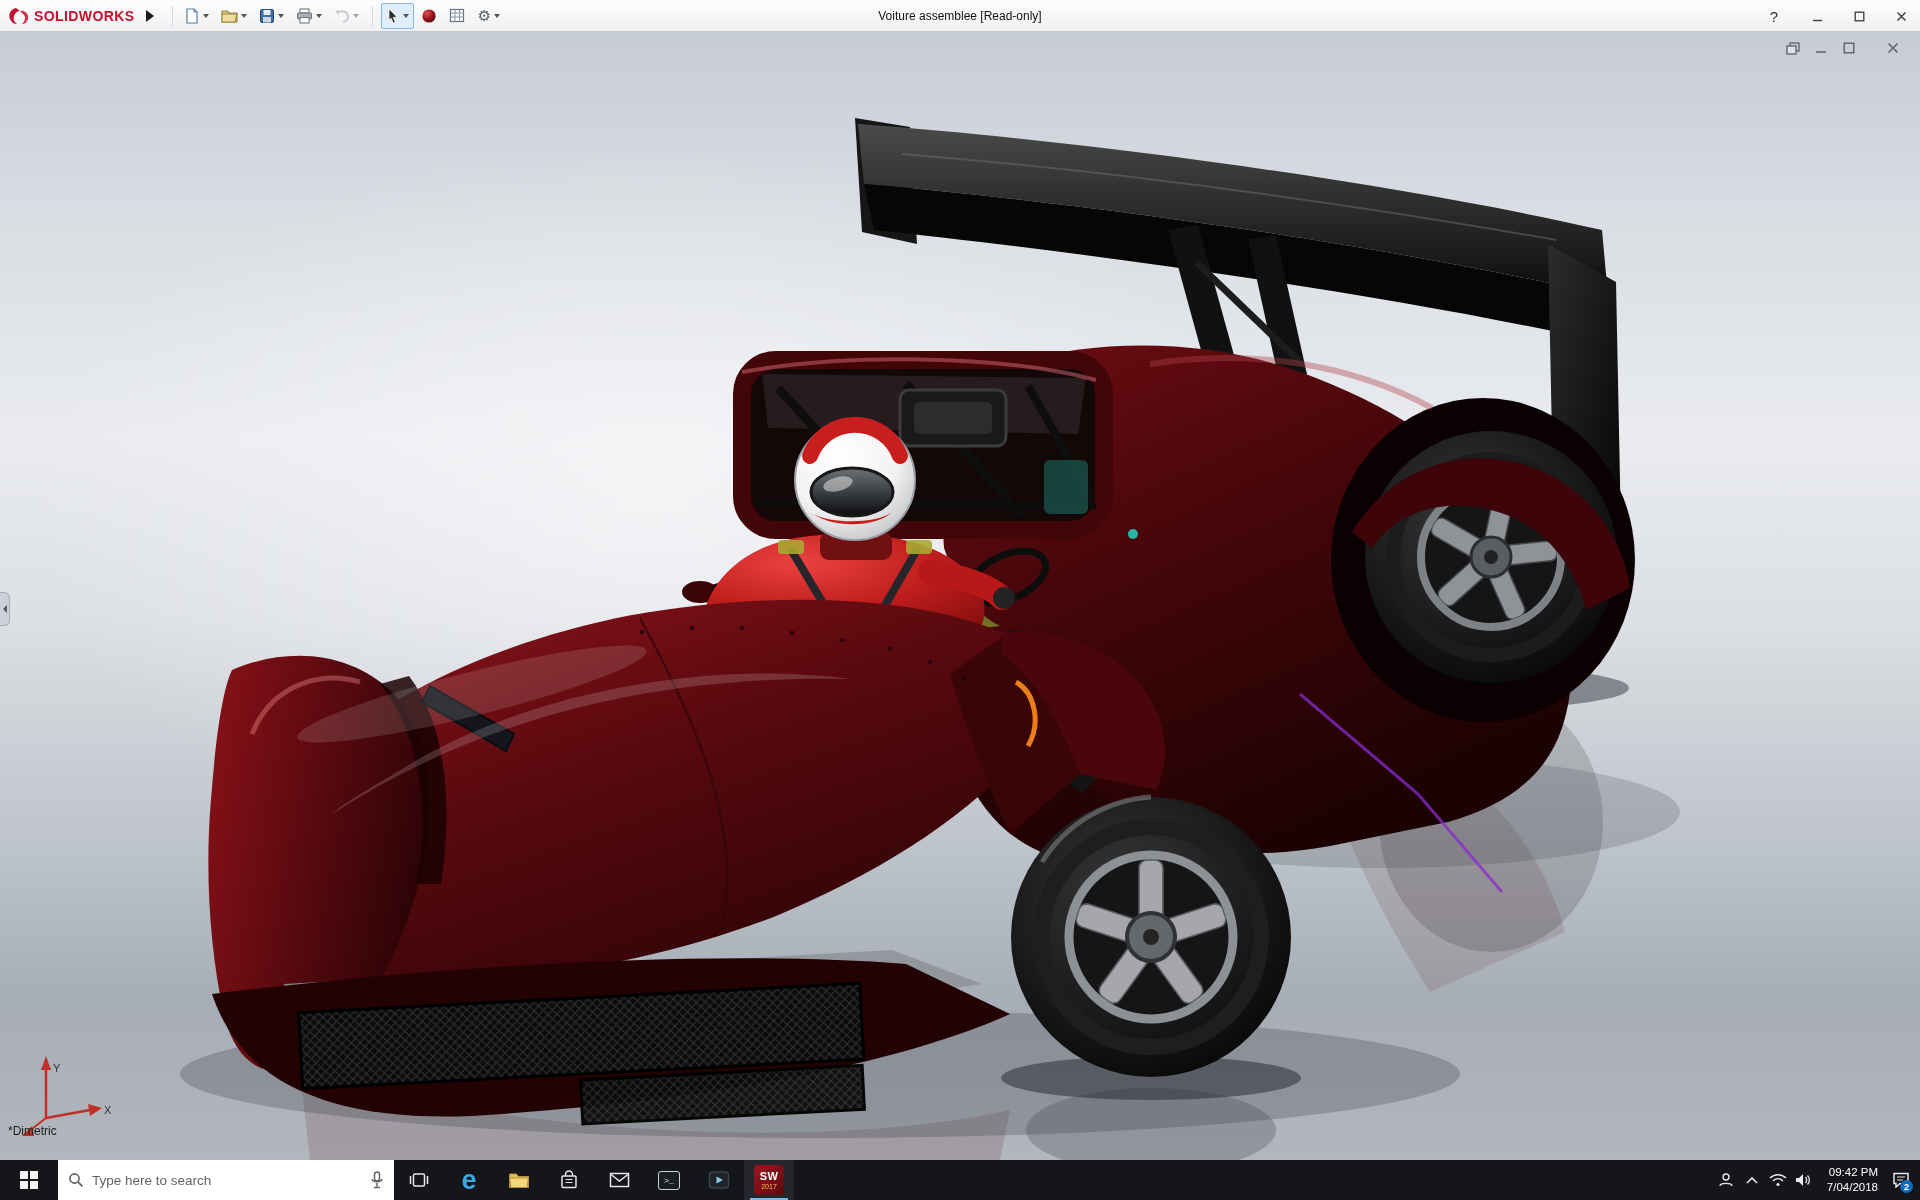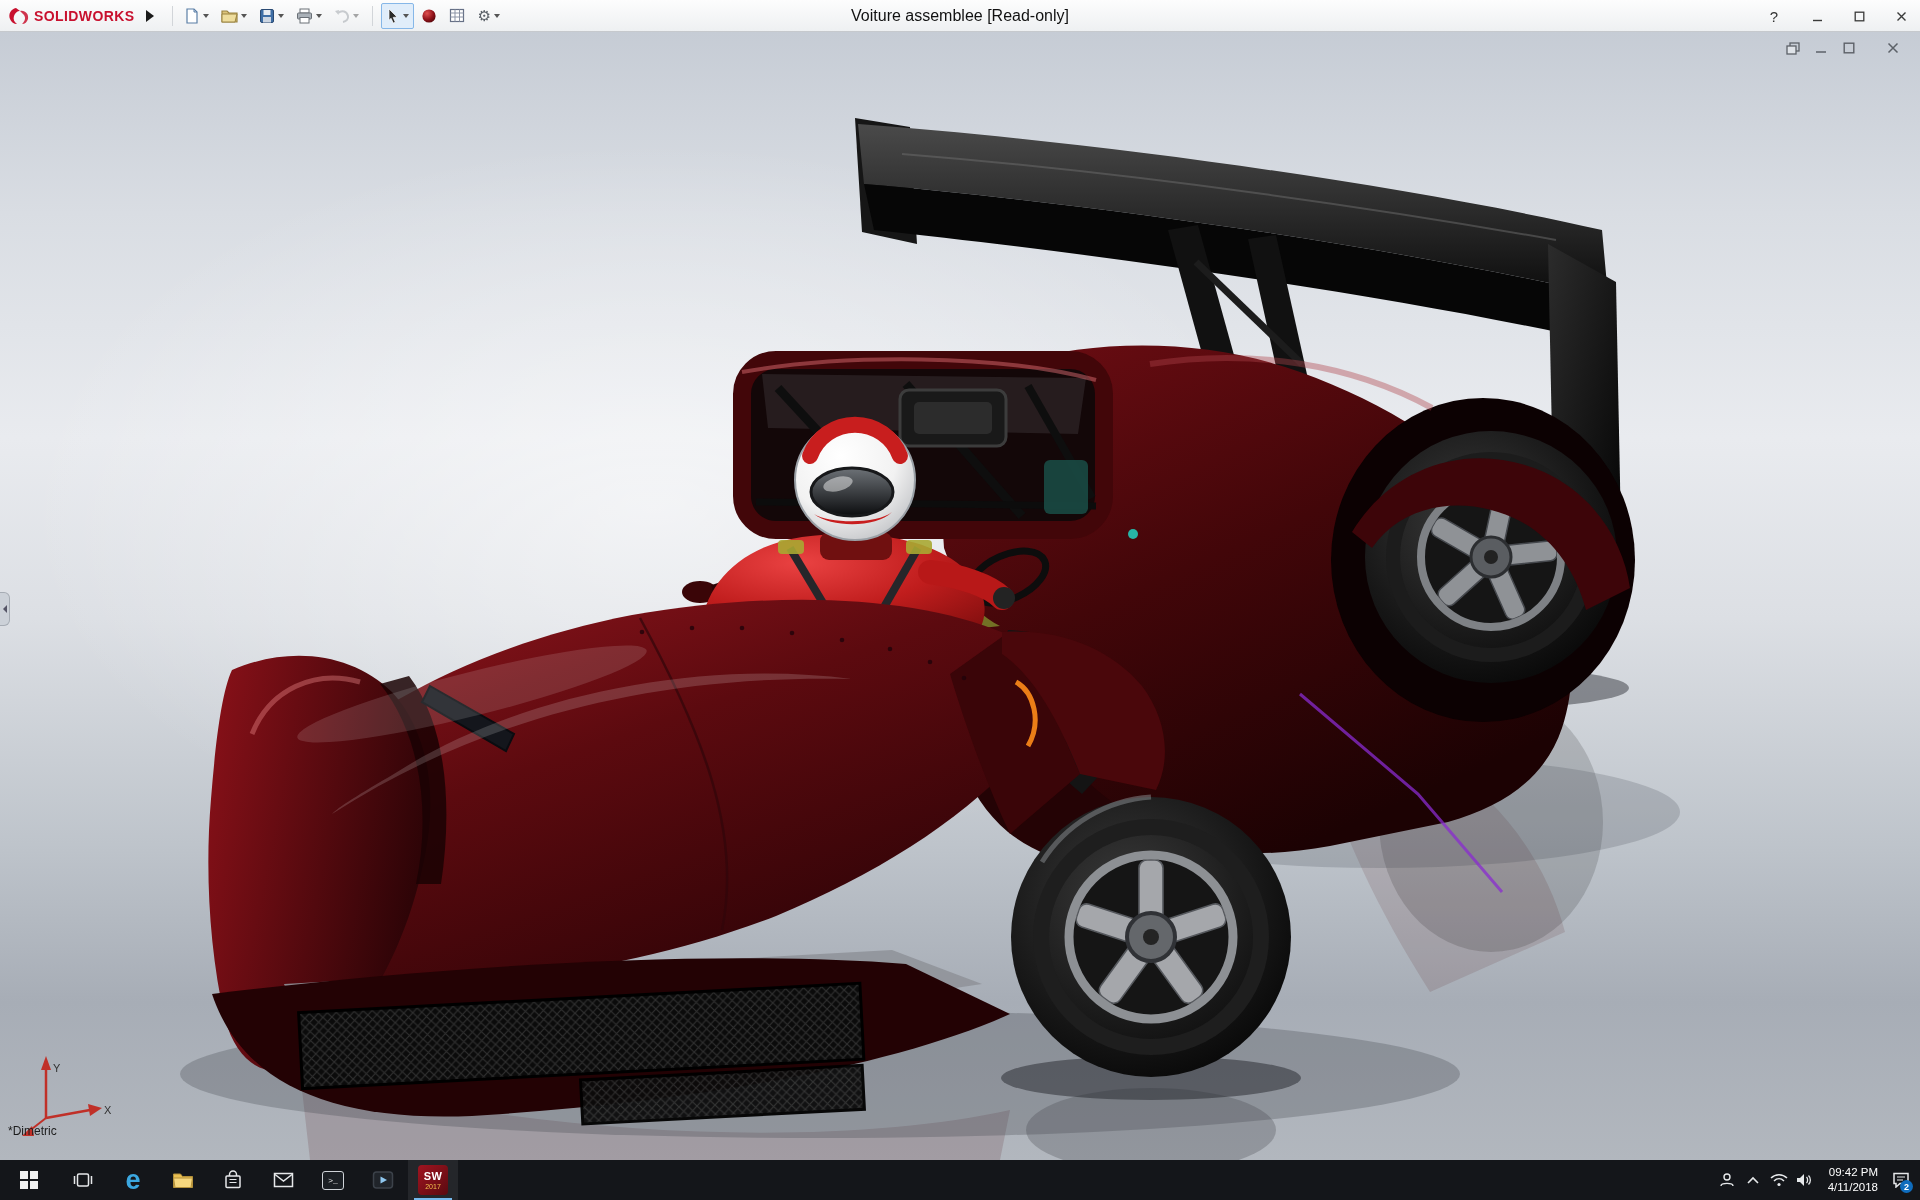--- a/index.html
+++ b/index.html
@@ -18,21 +18,21 @@
   .tb-sep { width:1px; height:20px; background:#d2d5d9; margin:0 6px; }
   .tools { display:flex; align-items:center; gap:2px; }
   .tbtn { display:flex; align-items:center; justify-content:center; gap:2px;
     height:26px; padding:0 4px; background:transparent; border:1px solid transparent; cursor:pointer; }
   .tbtn.active { background:#e0edfa; border:1px solid #86b7e8; border-radius:2px; }
   .tbtn.disabled { opacity:.5; }
   .dd { width:0; height:0; border-top:4px solid #555;
     border-left:3.5px solid transparent; border-right:3.5px solid transparent; margin-left:1px; }
   .gear-glyph { font-size:15px; color:#5a6068; line-height:16px; }
   .title-center { position:absolute; left:50%; transform:translateX(-50%);
-    font-size:16px; color:#111; white-space:nowrap; pointer-events:none; }
+    font-size:12px; color:#111; white-space:nowrap; pointer-events:none; }
   .bar-right { position:absolute; right:6px; top:0; height:32px; display:flex; align-items:center; gap:16px; }
   .help-q { font-size:15px; color:#333; cursor:pointer; margin-right:10px; }
   .wbtn { width:26px; height:26px; display:flex; align-items:center; justify-content:center; cursor:pointer; }
 
   
   .viewport { position:absolute; top:32px; left:0; width:1920px; height:1128px;
     background:
       radial-gradient(ellipse 900px 520px at 34% 42%, rgba(255,255,255,.55), rgba(255,255,255,0) 70%),
       linear-gradient(180deg,#c6ccd5 0%,#d9dde3 16%,#e9ebef 36%,#dcdfe4 52%,#bec4cb 72%,#a7adb6 86%,#b2b7be 100%); }
   .scene { position:absolute; inset:0; width:100%; height:100%; display:block; }
@@ -441,20 +441,32 @@
 
   <footer class="taskbar">
     <div class="tb-start">
       <div class="winlogo">
           <i></i>
           <i></i>
           <i></i>
           <i></i>
         </div>
     </div>
+    <div class="tb-search">
+      <svg width="16" height="16" viewBox="0 0 16 16">
+        <circle cx="6.5" cy="6.5" r="4.6" fill="none" stroke="#5f6368" stroke-width="1.6"></circle>
+        <path d="M10.2,10.2 L14.4,14.4" stroke="#5f6368" stroke-width="1.8"></path>
+      </svg>
+      <input placeholder="Type here to search" style="">
+      <svg width="14" height="18" viewBox="0 0 14 18">
+        <rect x="4.5" y="1" width="5" height="9" rx="2.5" fill="none" stroke="#5f6368" stroke-width="1.5"></rect>
+        <path d="M2,8 C2,11.5 12,11.5 12,8" fill="none" stroke="#5f6368" stroke-width="1.5"></path>
+        <path d="M7,12 L7,15.5 M4,16.5 H10" stroke="#5f6368" stroke-width="1.5"></path>
+      </svg>
+    </div>
     <div class="tb-app">
       <svg width="22" height="18" viewBox="0 0 22 18">
         <rect x="5.5" y="3" width="11" height="12" rx="1.5" fill="none" stroke="#e6e8ea" stroke-width="1.5"></rect>
         <path d="M2.5,5 v8 M19.5,5 v8" stroke="#e6e8ea" stroke-width="1.5"></path>
       </svg>
     </div>
     <div class="tb-app">
       <span class="edge-e">e</span>
     </div>
     <div class="tb-app">
@@ -514,21 +526,21 @@
           </svg>
       </span>
       <span class="tico">
         <svg width="17" height="14" viewBox="0 0 17 14">
             <path d="M1,5 h3 l4,-4 v12 l-4,-4 h-3 z" fill="#e6e8ea"></path>
             <path d="M10.5,4 C12,5.5 12,8.5 10.5,10 M12.5,2.5 C15,5 15,9 12.5,11.5" fill="none" stroke="#e6e8ea" stroke-width="1.3"></path>
           </svg>
       </span>
       <div class="clock">
         <span>09:42 PM</span>
-        <span>4/11/2018</span>
+        <span>7/04/2018</span>
       </div>
       <span class="tico ac">
         <svg width="18" height="16" viewBox="0 0 18 16">
             <path d="M2,1.5 h14 v10 h-8 l-4,3.5 v-3.5 h-2 z" fill="none" stroke="#e6e8ea" stroke-width="1.5"></path>
             <path d="M5,5 h8 M5,8 h6" stroke="#e6e8ea" stroke-width="1.2"></path>
           </svg>
         <b class="badge">2</b>
       </span>
     </div>
   </footer>

